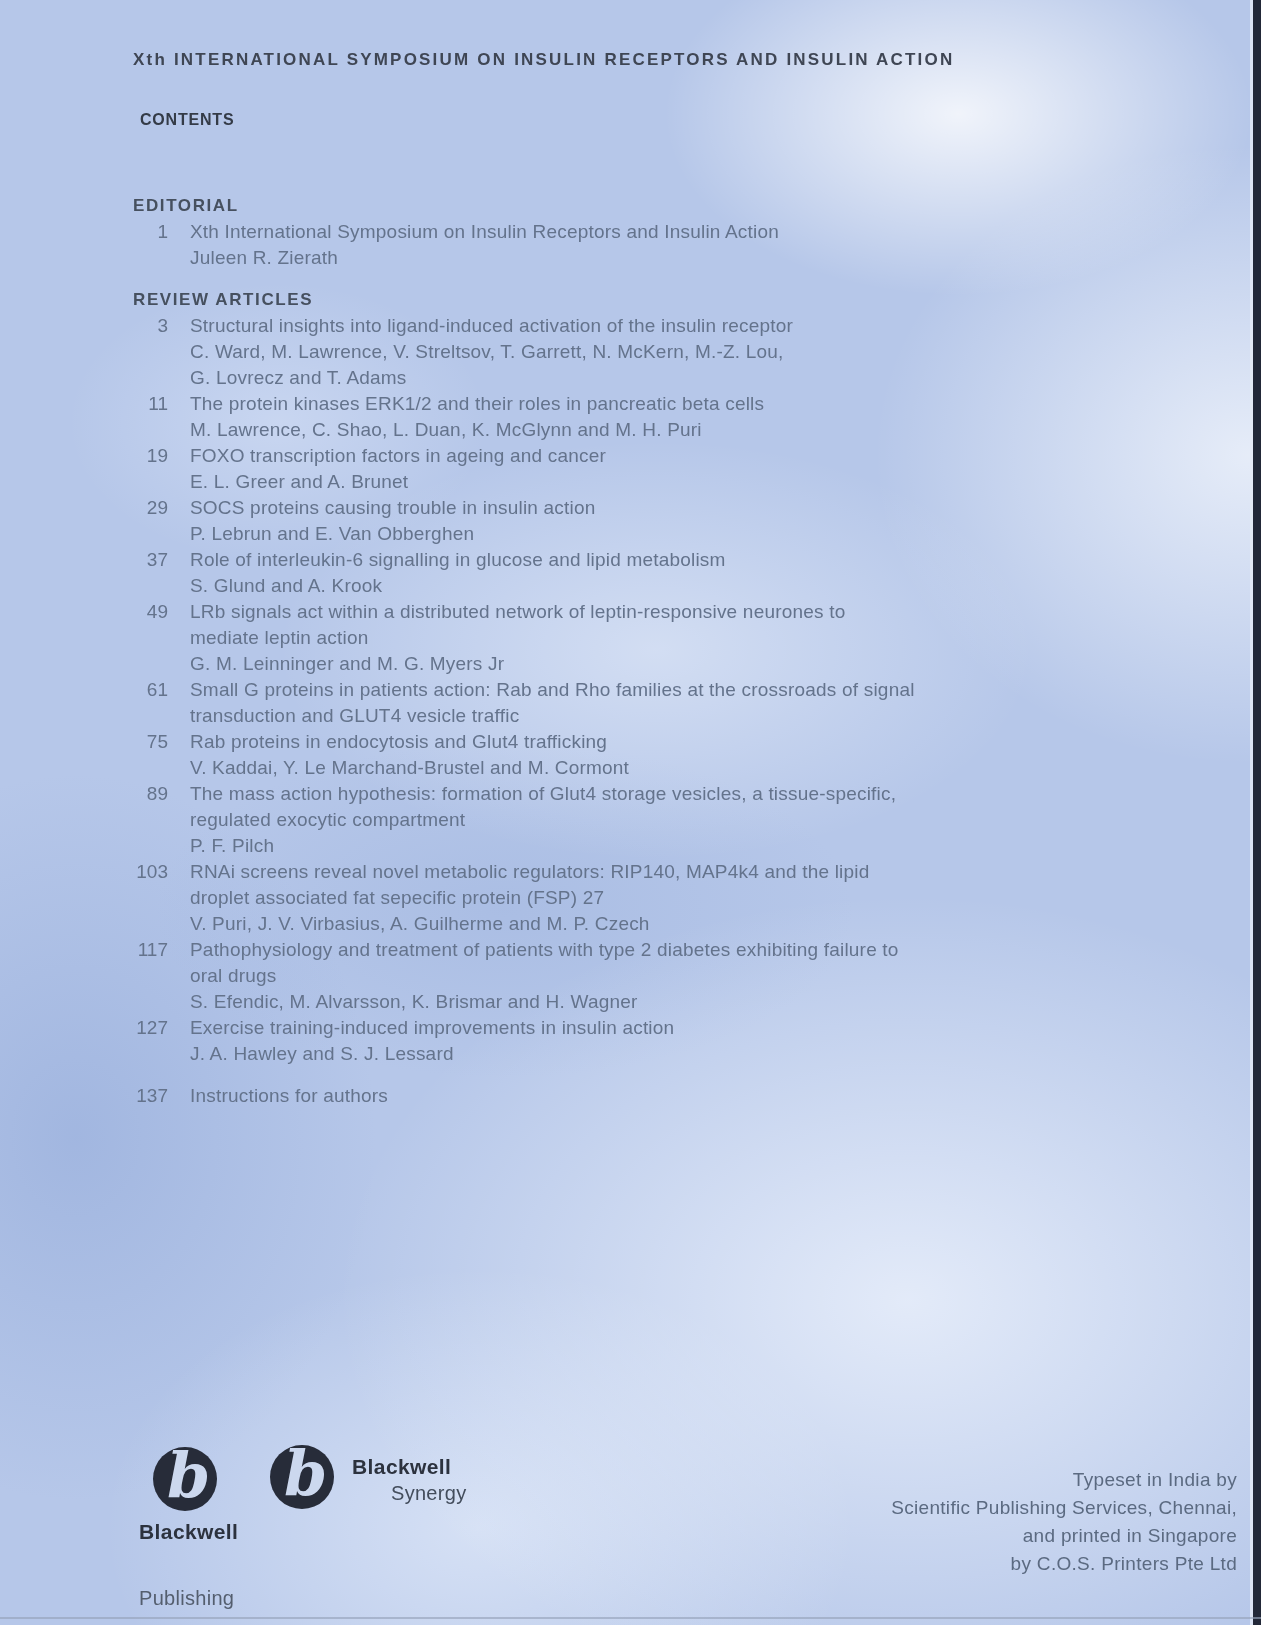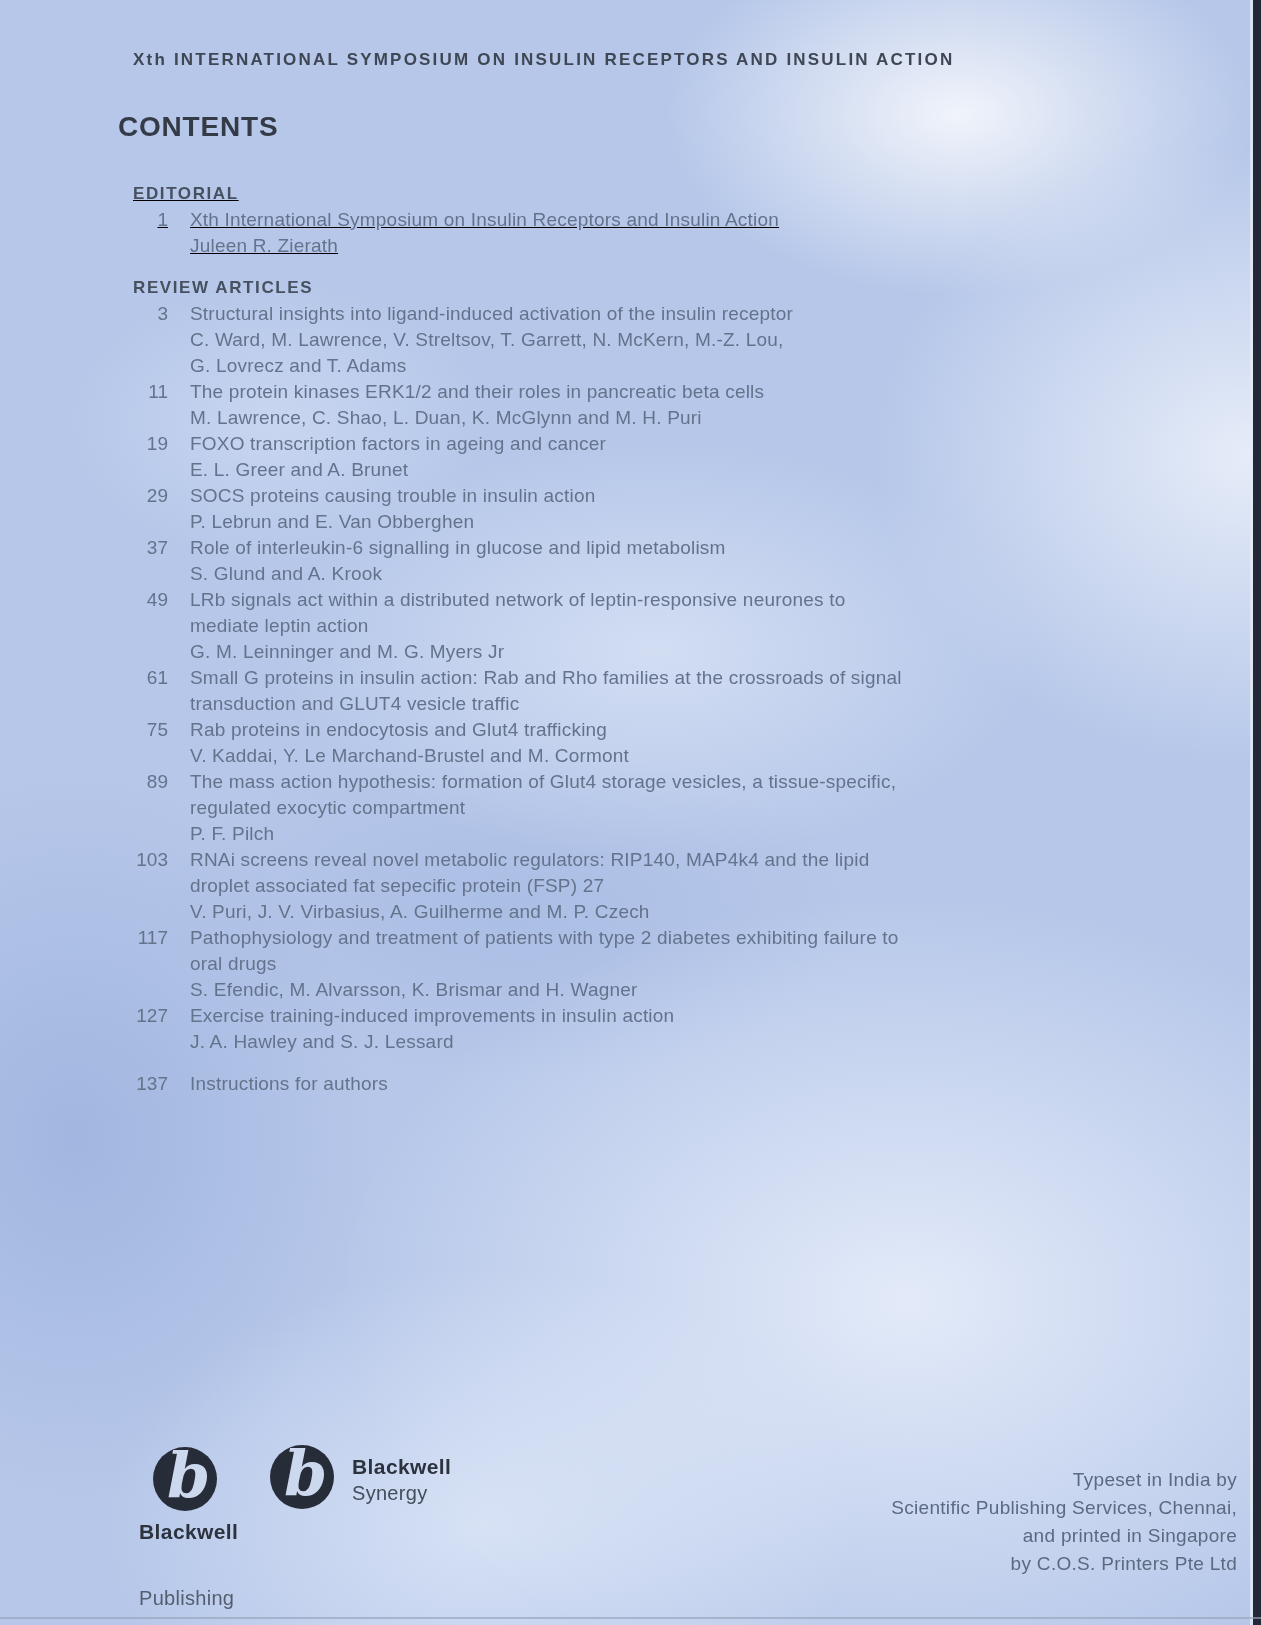--- a/index.html
+++ b/index.html
@@ -23,28 +23,28 @@
   .scan-edge-right{position:absolute;top:0;right:0;width:8px;height:100%;background:#222838;}
   .scan-edge-right-light{position:absolute;top:0;right:8px;width:3px;height:100%;background:#e4eaf6;opacity:.8;}
   .scan-edge-bottom{position:absolute;left:0;bottom:6px;width:100%;height:2px;background:#97a3ba;opacity:.65;}
 
   .doc-header{
     position:absolute;left:133px;top:50px;width:1000px;
     font-size:17px;font-weight:700;letter-spacing:2.2px;
     color:#3f4654;
   }
   .contents-title{
-    position:absolute;left:118px;top:111px;
-    font-size:28px;font-weight:700;letter-spacing:.8px;
+    position:absolute;left:140px;top:111px;
+    font-size:16px;font-weight:700;letter-spacing:.8px;
     color:#343b47;
   }
 
   .toc{position:absolute;left:133px;top:177px;width:960px;}
   .toc-section{margin-top:16px;}
-  .toc-section:first-child{margin-top:4px;text-decoration:underline;}
+  .toc-section:first-child{margin-top:16px;}
   .toc-section-label{
     font-size:17px;font-weight:700;letter-spacing:1.6px;
     color:#46505f;line-height:26px;
   }
   .toc-section-label:empty{display:none;}
   .toc-entry{display:flex;align-items:flex-start;}
   .toc-num{
     width:35px;flex-shrink:0;text-align:right;
     font-size:19px;line-height:26px;color:#64738c;
   }
@@ -67,21 +67,21 @@
   .logo-pub-name{
     position:absolute;left:139px;top:1520px;
     font-size:21px;font-weight:700;color:#2c323e;letter-spacing:.4px;
   }
   .logo-pub-div{
     position:absolute;left:139px;top:1547px;
     font-size:20px;color:#545e6e;letter-spacing:.3px;margin-top:40px;
   }
   .logo-syn-text{position:absolute;left:352px;top:1453px;}
   .logo-syn-name{font-size:21px;font-weight:700;color:#2c323e;letter-spacing:.4px;line-height:27px;}
-  .logo-syn-div{font-size:20px;color:#434d5c;letter-spacing:.3px;line-height:26px;}
+  .logo-syn-div{font-size:20px;color:#434d5c;letter-spacing:.3px;line-height:26px;margin-left:39px;}
 
   .colophon{position:absolute;left:837px;top:1466px;width:400px;}
   .colophon-line{font-size:19px;line-height:28px;color:#5b6a81;letter-spacing:.3px;text-align:right;}
 </style>
 </head>
 <body>
 
 <div class="page">
 
   <div class="doc-header">Xth INTERNATIONAL SYMPOSIUM ON INSULIN RECEPTORS AND INSULIN ACTION</div>
@@ -141,21 +141,21 @@
           <div class="toc-num">49</div>
           <div class="toc-lines">
             <div class="toc-line">LRb signals act within a distributed network of leptin-responsive neurones to</div>
             <div class="toc-line">mediate leptin action</div>
             <div class="toc-line">G. M. Leinninger and M. G. Myers Jr</div>
           </div>
         </div>
         <div class="toc-entry">
           <div class="toc-num">61</div>
           <div class="toc-lines">
-            <div class="toc-line">Small G proteins in insulin action: Rab and Rho families at the crossroads of signal</div>
+            <div class="toc-line">Small G proteins in patients action: Rab and Rho families at the crossroads of signal</div>
             <div class="toc-line">transduction and GLUT4 vesicle traffic</div>
           </div>
         </div>
         <div class="toc-entry">
           <div class="toc-num">75</div>
           <div class="toc-lines">
             <div class="toc-line">Rab proteins in endocytosis and Glut4 trafficking</div>
             <div class="toc-line">V. Kaddai, Y. Le Marchand-Brustel and M. Cormont</div>
           </div>
         </div>

